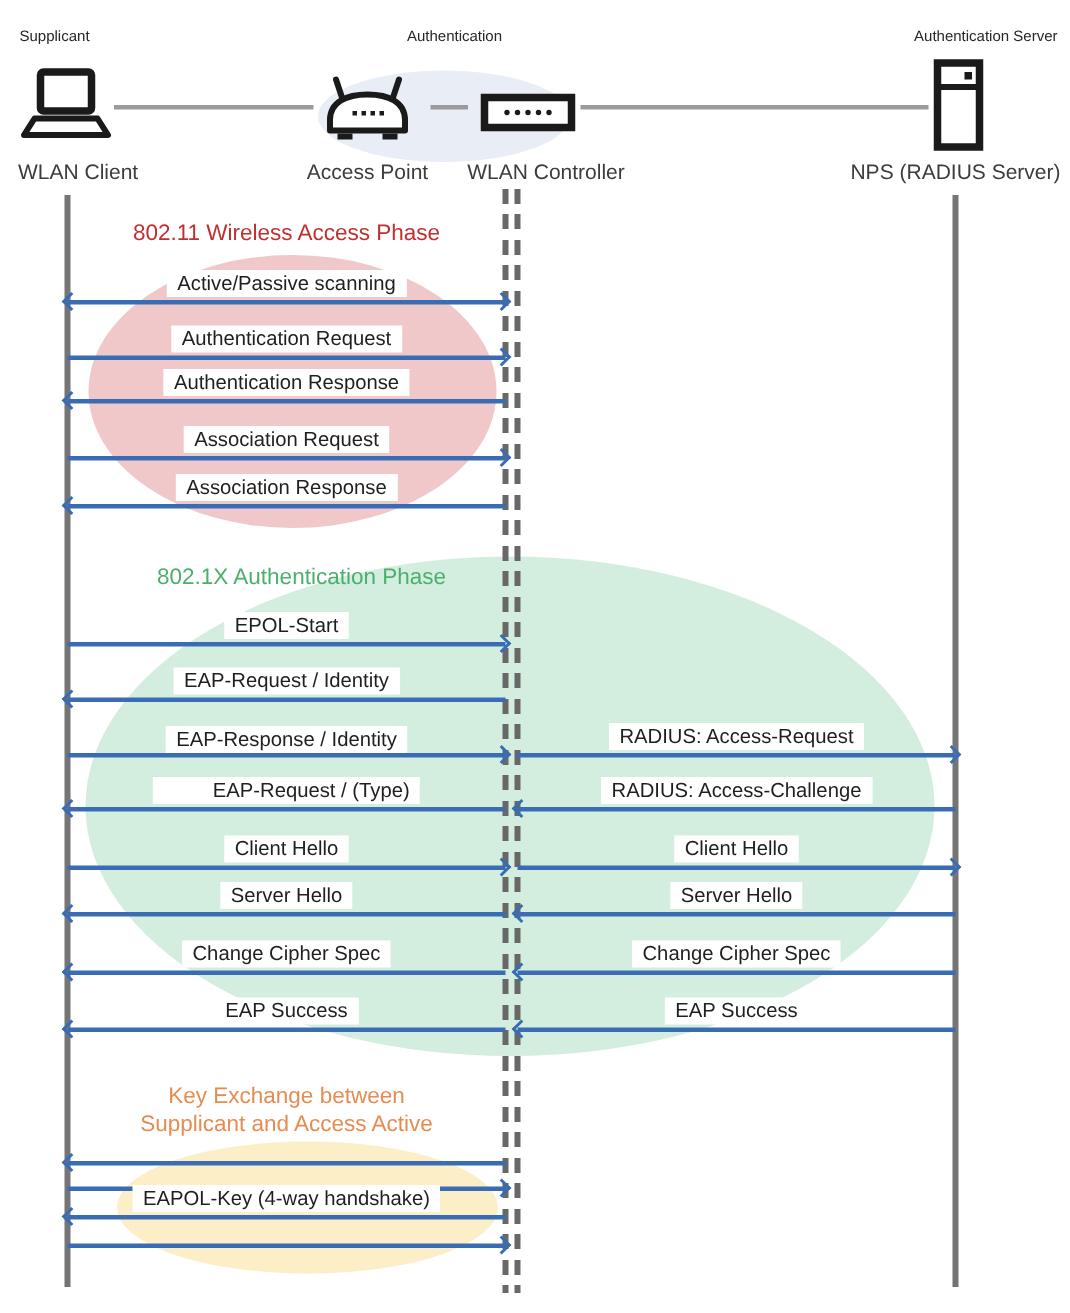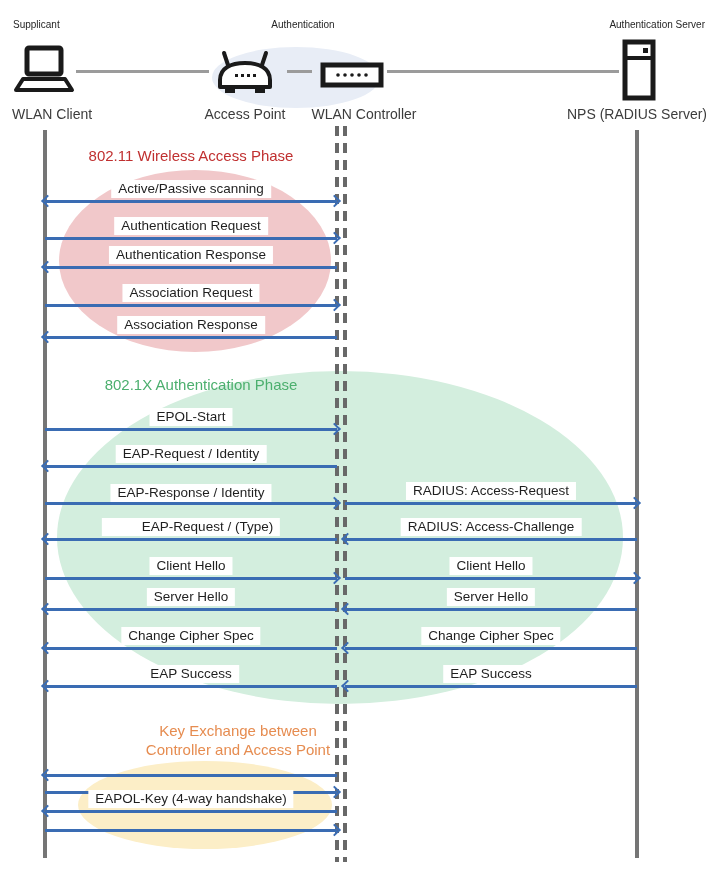--- a/index.html
+++ b/index.html
@@ -42,21 +42,21 @@
   .ellipse{position:absolute;border-radius:50%;z-index:1;}
   #ellipse-authenticator{left:212px;top:47px;width:168px;height:61px;background:var(--el-auth);z-index:0;}
   #ellipse-phase1{left:59px;top:170px;width:272px;height:182px;background:var(--el1);}
   #ellipse-phase2{left:57px;top:371px;width:566px;height:333px;background:var(--el2);}
   #ellipse-phase3{left:78px;top:761px;width:254px;height:88px;background:var(--el3);}
 
   
   .phase-title{position:absolute;z-index:4;font-size:15px;white-space:nowrap;transform:translateX(-50%);}
   #phase1-title{left:191px;top:147px;color:var(--p1);}
   #phase2-title{left:201px;top:376px;color:var(--p2);}
-  #phase3-title{left:191px;top:721px;color:var(--p3);text-align:center;line-height:19px;margin-left:47px;}
+  #phase3-title{left:191px;top:721px;color:var(--p3);text-align:center;line-height:19px;}
 
   
   .arrow{position:absolute;height:2.5px;background:var(--arrow);z-index:3;}
   .head{position:absolute;width:9px;height:9px;top:50%;box-sizing:border-box;}
   .head-l{left:-2px;transform:translateY(-50%) rotate(45deg);
           border-left:2.5px solid var(--arrow);border-bottom:2.5px solid var(--arrow);}
   .head-r{right:-2px;transform:translateY(-50%) rotate(45deg);
           border-top:2.5px solid var(--arrow);border-right:2.5px solid var(--arrow);}
   .msg-label{position:absolute;transform:translateX(-50%);background:#fff;padding:0 7px;
              font-size:13.5px;line-height:18px;color:var(--label-text);white-space:nowrap;z-index:4;}
@@ -119,21 +119,21 @@
   <div class="lifeline" id="lifeline-server"></div>
 
   <div class="ellipse" id="ellipse-phase1"></div>
   <div class="ellipse" id="ellipse-phase2"></div>
   <div class="ellipse" id="ellipse-phase3"></div>
 
   <div class="phase-title" id="phase1-title">802.11 Wireless Access Phase</div>
   <div class="phase-title" id="phase2-title">802.1X Authentication Phase</div>
   <div class="phase-title" id="phase3-title">
     <div>Key Exchange between</div>
-    <div>Controller and Access Point</div>
+    <div>Supplicant and Access Active</div>
   </div>
 
   <div id="messages-layer">
       <div class="arrow" style="left: 45px; top: 200px; width: 292px;">
         <span class="head head-l"></span>
         <span class="head head-r"></span>
       </div>
       <div class="msg-label" style="left: 191px; top: 180px;">Active/Passive scanning</div>
       <div class="arrow" style="left: 45px; top: 237px; width: 292px;">
         <span class="head head-r"></span>

